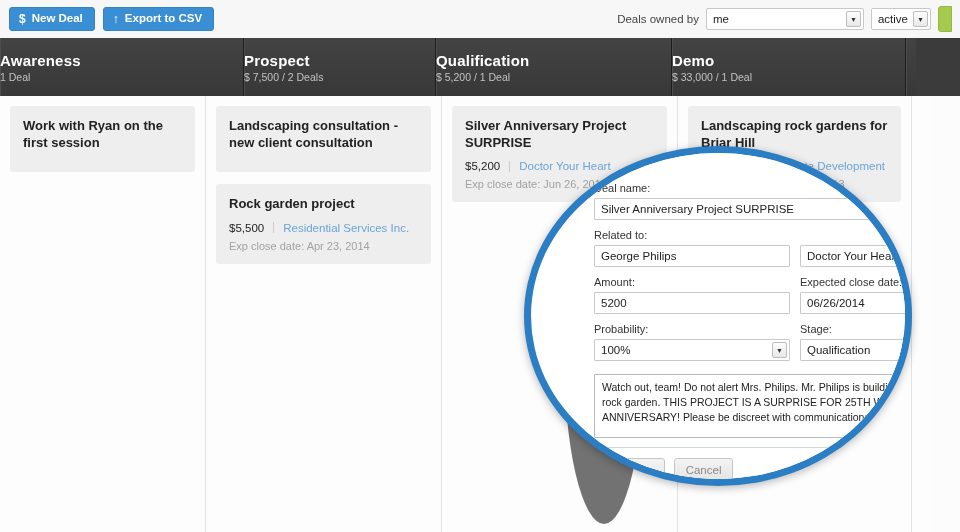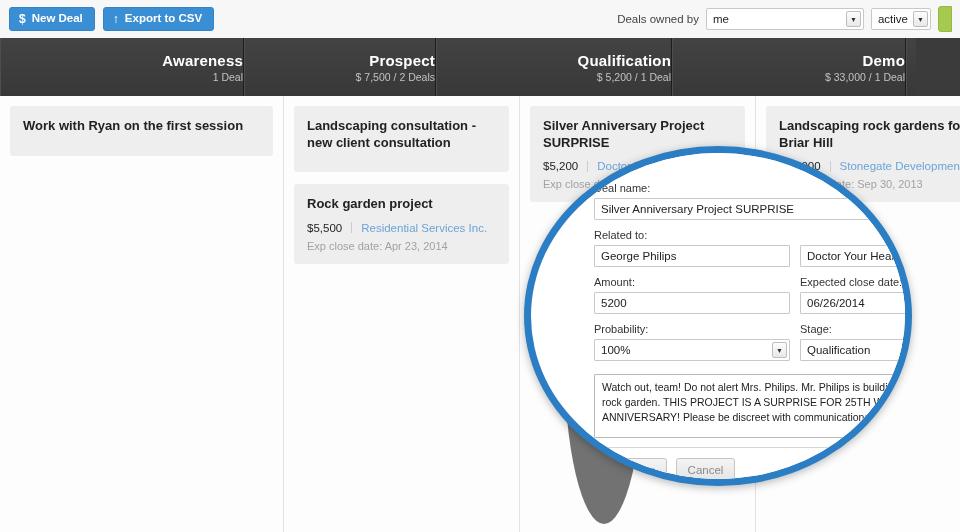--- a/index.html
+++ b/index.html
@@ -56,21 +56,21 @@
   }
 
   
   .board { position: absolute; top: 38px; left: 0; width: 960px; height: 494px; }
   .colheads {
     display: flex; height: 58px; width: 960px;
     background: #3b3b3b; color: #fff;
   }
   .colhead {
     flex: none; display: flex; flex-direction: column;
-    align-items: flex-end; justify-content: center;
+    align-items: flex-start; justify-content: center;
     border-right: 1px solid #1d1d1d;
     box-shadow: inset 1px 0 0 #4e4e4e;
     background: linear-gradient(#434343, #383838);
   }
   .colhead .nm { font-size: 15px; font-weight: bold; letter-spacing: .2px; }
   .colhead .sub { font-size: 10.5px; color: #c2c2c2; margin-top: 2px; }
 
   .colbodies { display: flex; height: 436px; width: 960px; background: #fcfcfc; }
   .colbody {
     flex: none; border-right: 1px solid #e2e2e2;
@@ -198,21 +198,21 @@
       </div>
       <div class="colhead" style="width:234px">
         <div class="nm">Demo</div>
         <div class="sub">$ 33,000 / 1 Deal</div>
       </div>
       <div class="colhead" style="width:10px;border-right:none"></div>
     </div>
 
     <div class="colbodies">
 
-      <div class="colbody" style="width:284px">
+      <div class="colbody" style="width:206px">
         <div class="card">
           <div class="title">Work with Ryan on the first session</div>
         </div>
       </div>
 
       <div class="colbody" style="width:236px">
         <div class="card">
           <div class="title">Landscaping consultation - new client consultation</div>
         </div>
         <div class="card">
@@ -308,21 +308,21 @@
               </div>
             </div>
           </div>
 
           <div class="ftext"><span>Watch out, team! Do not alert Mrs. Philips. Mr. Philips is building his wife her dream rock garden. THIS PROJECT IS A SURPRISE FOR 25TH WEDDING ANNIVERSARY! Please be discreet with communications and voice messaging.</span></div>
 
           <div class="hr"></div>
 
           <div class="modal-foot">
             <div class="gbtn hidden-left">&nbsp;</div>
-            <div class="gbtn">Continue Editing</div>
+            <div class="gbtn">Services Editing</div>
             <div class="gbtn">Cancel</div>
           </div>
 
         </div>
       </div>
 
     </div>
   </div>
 
 </div>

